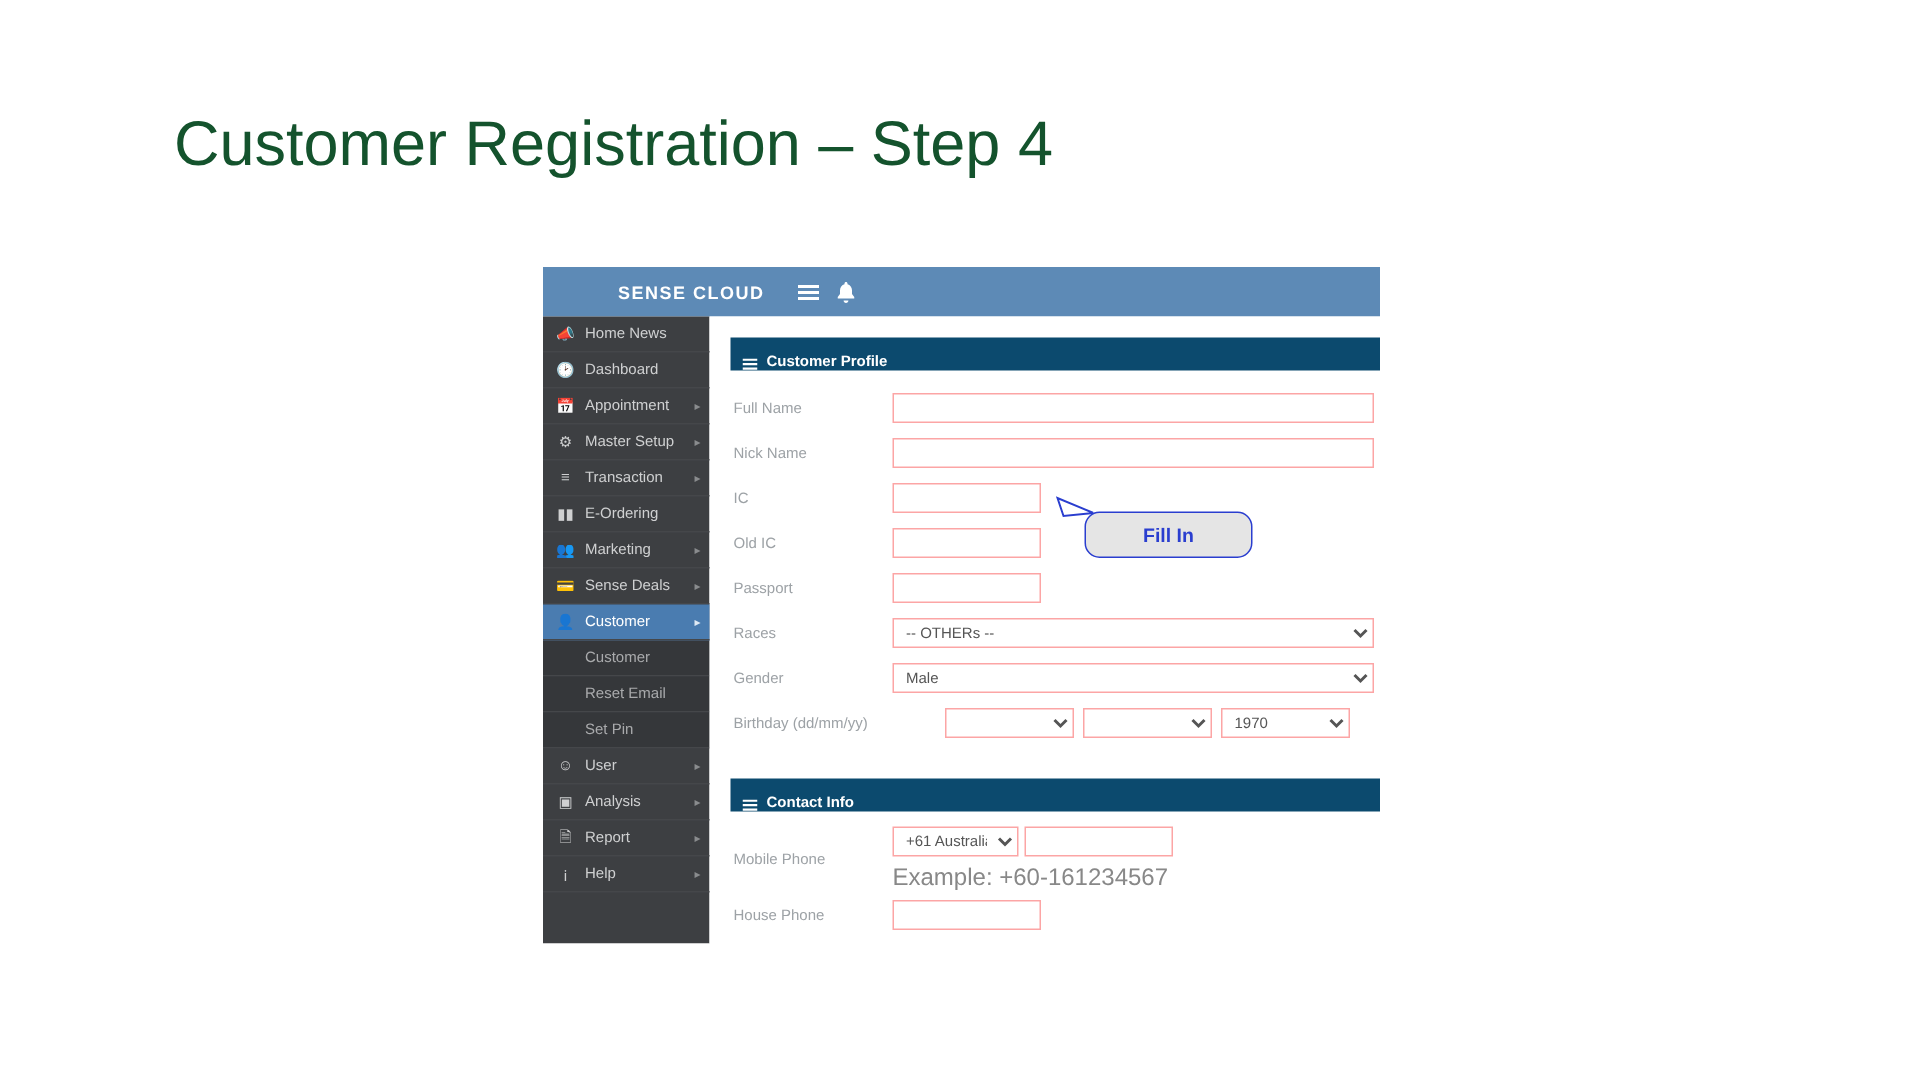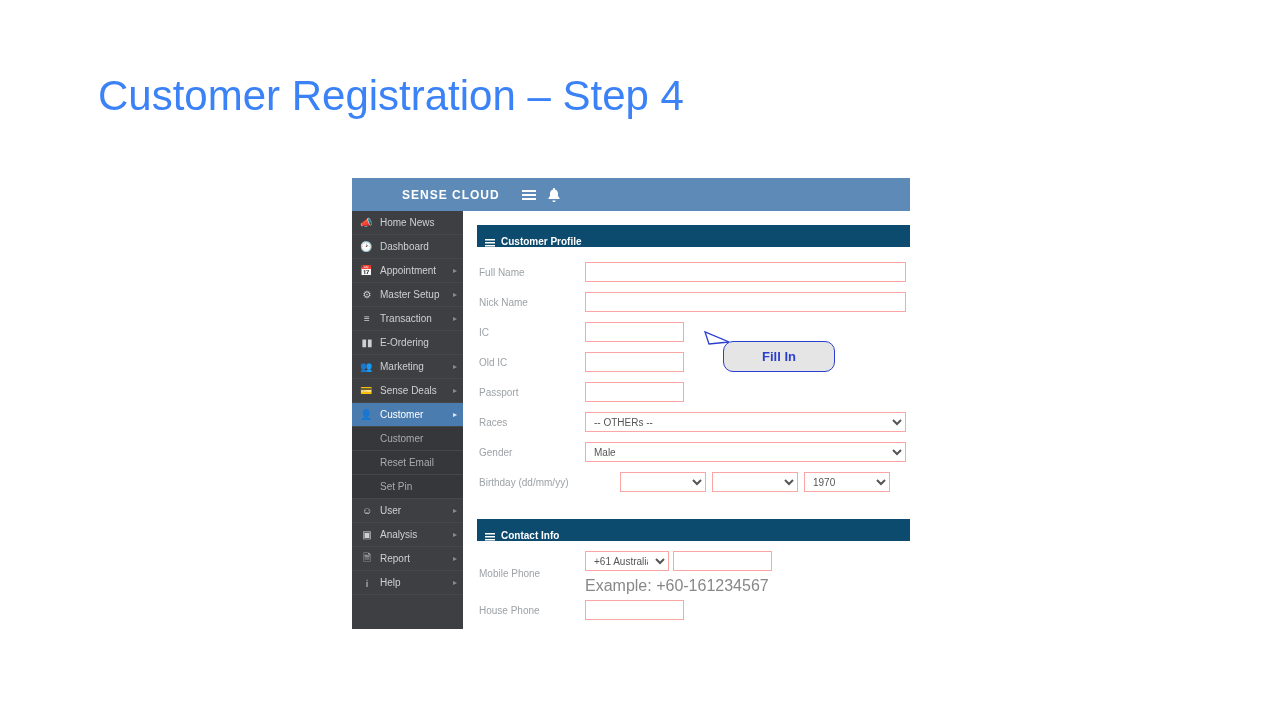--- a/index.html
+++ b/index.html
@@ -6,29 +6,29 @@
   body {
     font-family: Arial, Helvetica, sans-serif;
     background: #fff;
     width: 1280px;
     height: 720px;
     position: relative;
     overflow: hidden;
   }
   .slide-title {
     position: absolute;
-    left: 98px;
+    left: 116px;
     top: 72px;
     font-size: 42px;
     font-weight: 300;
-    color: #3b82f6;
+    color: #14532d;
   }
   .app {
     position: absolute;
-    left: 352px;
+    left: 362px;
     top: 178px;
     width: 558px;
     height: 451px;
     background: #fff;
     overflow: hidden;
     font-size: 11px;
   }
   .topbar {
     height: 33px;
     background: #5d8ab6;

